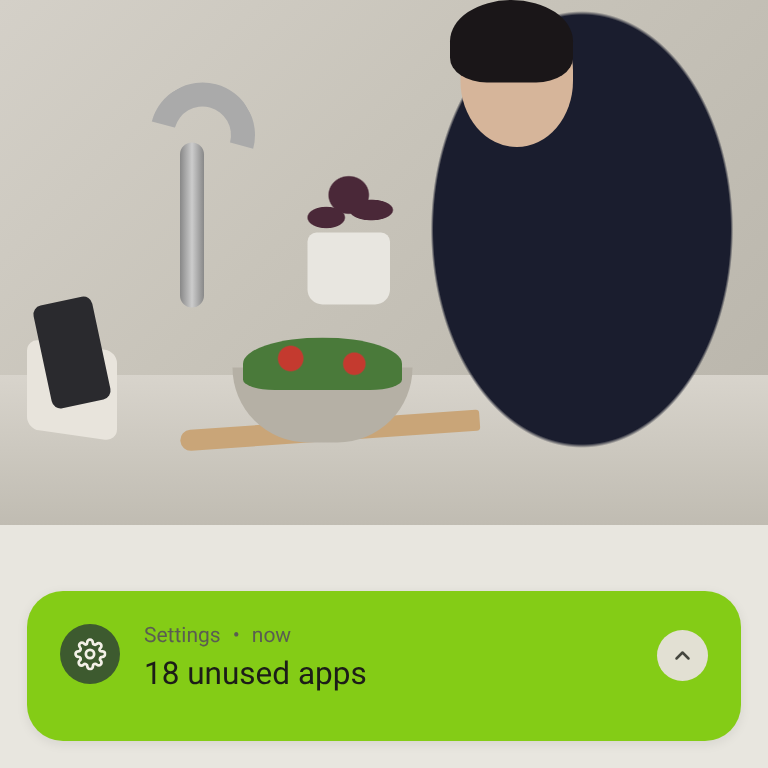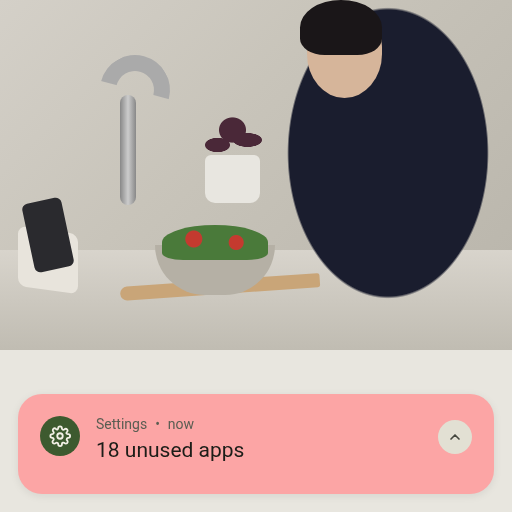--- a/index.html
+++ b/index.html
@@ -148,21 +148,21 @@
       background: radial-gradient(ellipse at 30% 60%, #4a2838 0 12px, transparent 13px),
                   radial-gradient(ellipse at 70% 50%, #4a2838 0 14px, transparent 15px),
                   radial-gradient(ellipse at 50% 30%, #4a2838 0 13px, transparent 14px);
     }
 
     .notification {
       position: absolute;
       bottom: 18px;
       left: 18px;
       right: 18px;
-      background: #fca5a5;
+      background: #84cc16;
       border-radius: 24px;
       padding: 22px 22px 24px 22px;
       box-shadow: 0 2px 8px rgba(0,0,0,0.08);
     }
     .notif-header {
       display: flex;
       align-items: flex-start;
       gap: 16px;
       position: relative;
     }

